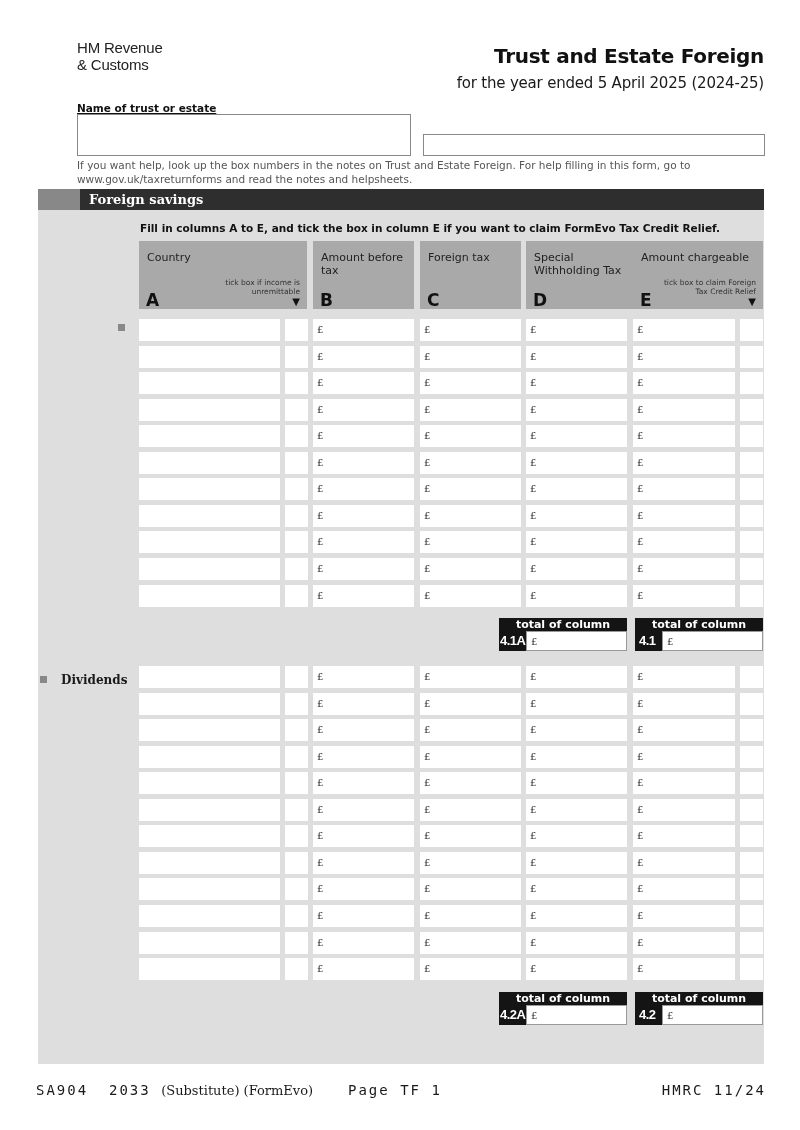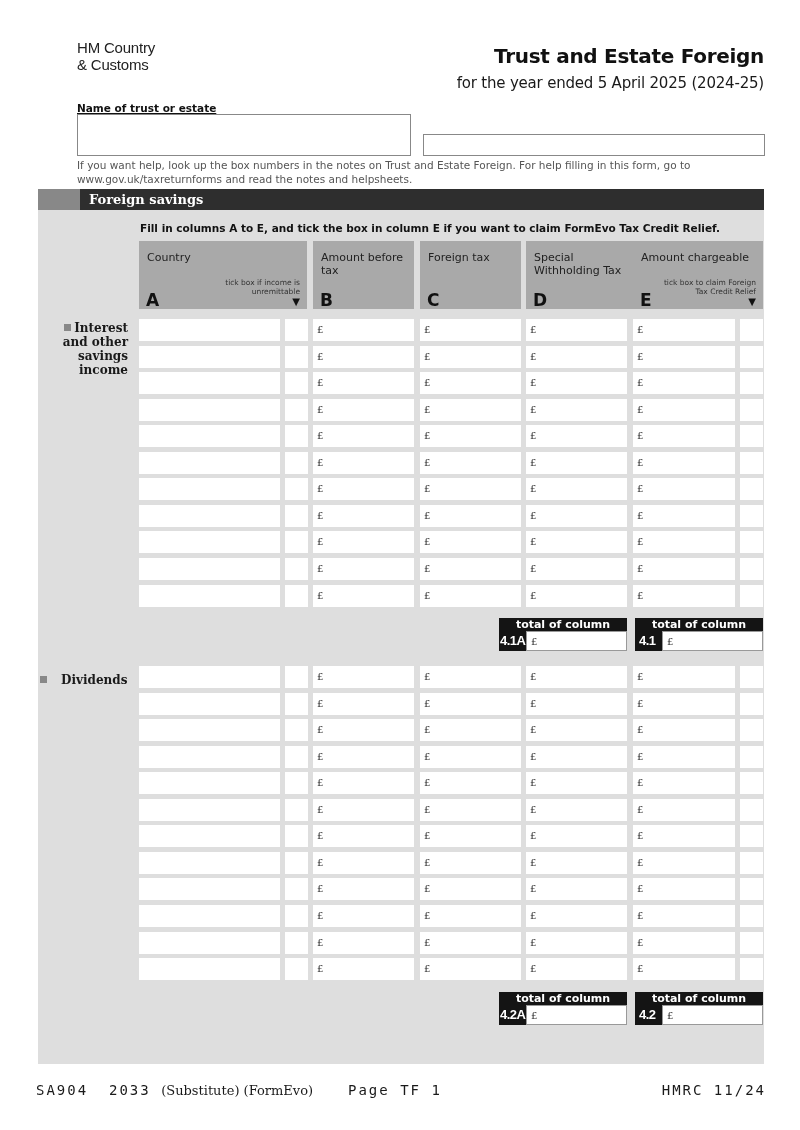--- a/index.html
+++ b/index.html
@@ -28,21 +28,21 @@
   .total-box .num { position:absolute; left:1px; top:14px; color:#fff; font-family:"Liberation Sans", sans-serif; font-weight:bold; font-size:13px; letter-spacing:-0.5px; line-height:18px; }
   .total-box .field { position:absolute; top:13px; right:0; height:20px; background:#fff; border:1px solid #999; box-sizing:border-box; }
   .total-box .field .pound { position:absolute; left:4px; top:4px; font-family:"DejaVu Serif", serif; font-size:10px; color:#333; }
   .footer { top:1082px; font-family:"DejaVu Sans Mono", monospace; font-size:14px; color:#1a1a1a; letter-spacing:2px; }
   .footer .serif { font-family:"DejaVu Serif", serif; font-size:13px; letter-spacing:0; }
 </style>
 </head>
 <body>
 
 <div class="abs logo">
-  <div>HM Country</div>
+  <div>HM Revenue</div>
   <div>&amp; Customs</div>
 </div>
 <div class="abs title">Trust and Estate Foreign</div>
 <div class="abs subtitle">for the year ended 5 April 2025 (2024-25)</div>
 
 <div class="abs label-small" style="left:77px; top:102px;text-decoration:underline;">Name of trust or estate</div>
 <div class="abs box-input" style="left:77px; top:114px; width:334px; height:42px;"><span></span></div>
 <div class="abs label-small" style="left:423px; top:136px;">Tax reference</div>
 <div class="abs box-input" style="left:423px; top:134px; width:342px; height:22px;"><span></span></div>
 
@@ -72,21 +72,21 @@
   <div class="letter">D</div>
 </div>
 <div class="abs col-head" style="left:633px; width:130px;">
   <div>Amount chargeable</div>
   <div class="note" style="width:100px;">tick box to claim Foreign Tax Credit Relief</div>
   <div class="arrow">▼</div>
   <div class="letter">E</div>
 </div>
 
 <div class="abs row-label" style="left:40px; top:321px; width:88px;">
-  <span class="bullet"></span><span>Interest and other savings income</span>
+  <span class="bullet"></span>
 </div>
 <div class="abs row-label" style="left:40px; top:673px; width:88px; text-align:left;">
   <span class="bullet" style="margin-right:14px;"></span><span>Dividends</span>
 </div>
 
 <div id="rows-0">
     <div>
       <div class="cell" style="left: 139px; top: 319px; width: 141px;"></div>
       <div class="cell" style="left: 285px; top: 319px; width: 23px;"></div>
       <div class="cell" style="left: 313px; top: 319px; width: 101px;">

